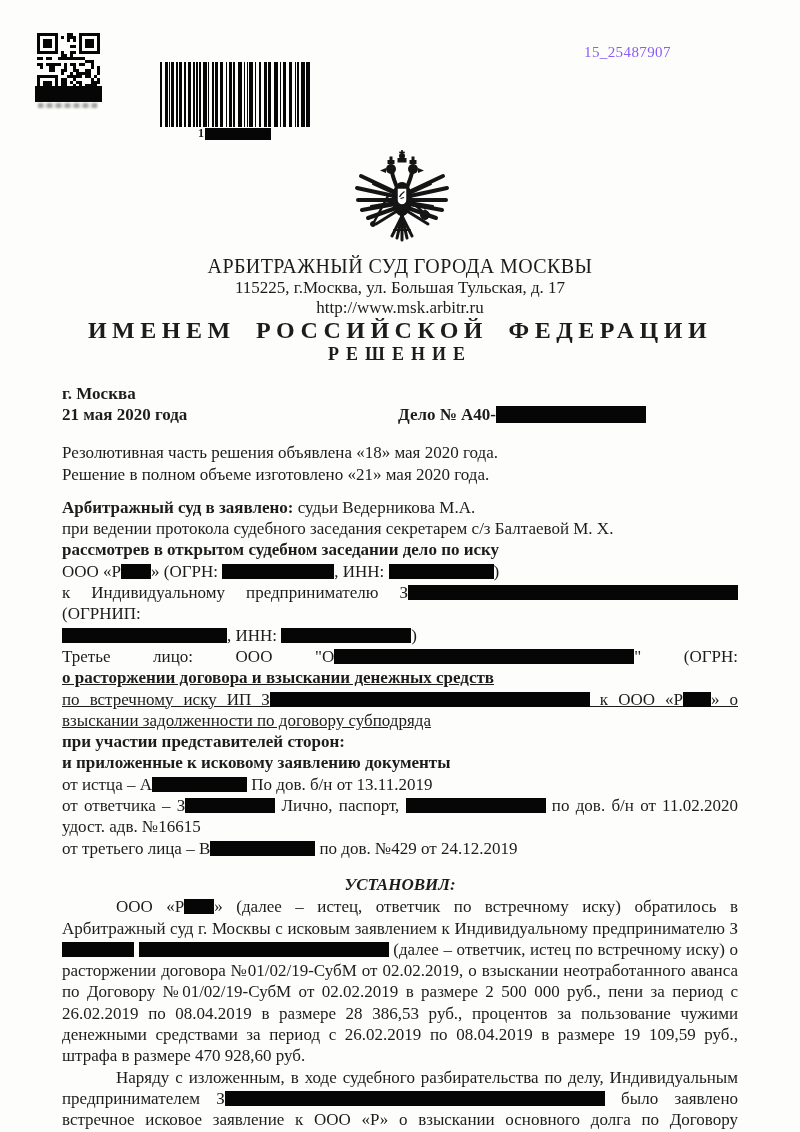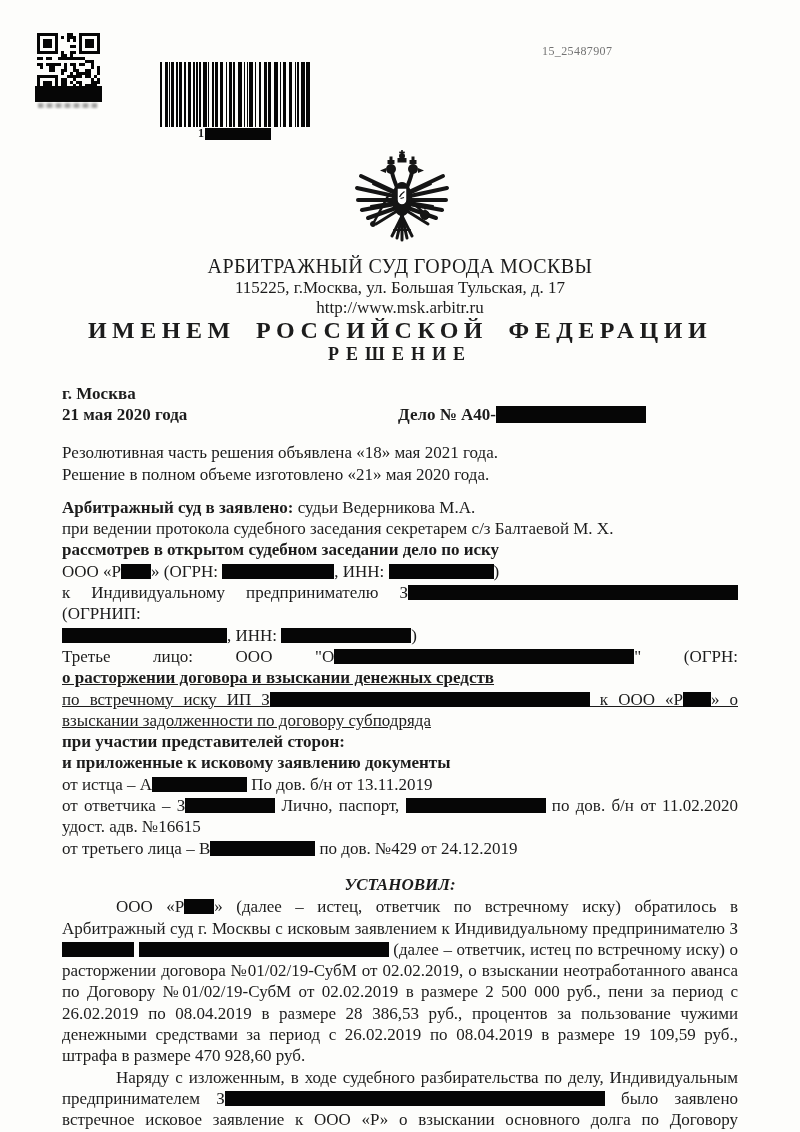--- a/index.html
+++ b/index.html
@@ -13,21 +13,21 @@
   .qr-block{position:absolute;left:35px;top:33px;width:67px;height:78px;}
   .qr-block svg{display:block;}
   .qr-redact{position:absolute;left:0;top:53px;width:67px;height:16px;background:#060606;}
   .qr-smudge{position:absolute;left:3px;top:70px;width:60px;height:5px;
     background:repeating-linear-gradient(90deg,#5a5a5a 0 5px,#cfcfcf 5px 9px);
     opacity:.55;filter:blur(1px);}
   .barcode-block{position:absolute;left:160px;top:62px;width:152px;height:78px;}
   .barcode-caption{position:absolute;left:38px;top:65px;height:13px;display:flex;align-items:center;
     font-size:12px;font-weight:bold;}
   .barcode-caption .cap-redact{display:inline-block;width:66px;height:12px;background:#060606;margin-left:1px;}
-  .doc-id{position:absolute;left:542px;top:44px;font-size:12px;letter-spacing:.4px;color:#737373;}
+  .doc-id{position:absolute;left:584px;top:44px;font-size:15px;letter-spacing:.4px;color:#8b5cf6;}
   .emblem{position:absolute;left:351px;top:150px;width:102px;height:100px;}
 
   
   .header{position:absolute;left:62px;top:254px;width:676px;text-align:center;}
   .court-name{font-size:20px;font-weight:normal;letter-spacing:.4px;line-height:24px;}
   .court-address{font-size:17px;line-height:20px;}
   .court-site{font-size:17px;line-height:19px;}
   .in-the-name{font-size:24px;font-weight:bold;letter-spacing:5.5px;word-spacing:9px;line-height:22px;margin-top:2px;}
   .decision-word{font-size:18px;font-weight:bold;letter-spacing:7px;line-height:22px;margin-top:2px;}
 
@@ -309,21 +309,21 @@
 
   <div class="content">
     <div class="city-line">г. Москва</div>
     <div class="case-row">
       <span>21 мая 2020 года</span>
       <span class="case-no"><span>Дело № А40-</span><span class="redact" style="width:150px"></span></span>
     </div>
     <div class="gap16"></div>
 
     <div>
-        <div class="line "><span>Резолютивная часть решения объявлена «18» мая 2021 года.</span></div>
+        <div class="line "><span>Резолютивная часть решения объявлена «18» мая 2020 года.</span></div>
         <div class="line "><span>Решение в полном объеме изготовлено «21» мая 2020 года.</span></div>
       </div>
     <div class="gap12"></div>
 
     <div>
         <div class="line "><span class="b">Арбитражный суд в заявлено:</span><span> судьи Ведерникова М.А.</span></div>
         <div class="line "><span>при ведении протокола судебного заседания секретарем с/з Балтаевой М. Х.</span></div>
         <div class="line bold"><span>рассмотрев в открытом судебном заседании дело по иску</span></div>
         <div class="line "><span>ООО «Р</span><span class="redact" style="width: 30px;"></span><span>» (ОГРН: </span><span class="redact" style="width: 112px;"></span><span>, ИНН: </span><span class="redact" style="width: 105px;"></span><span>)</span></div>
         <div class="line jlast"><span>к Индивидуальному предпринимателю З</span><span class="redact" style="width: 330px;"></span><span> (ОГРНИП:</span></div>

